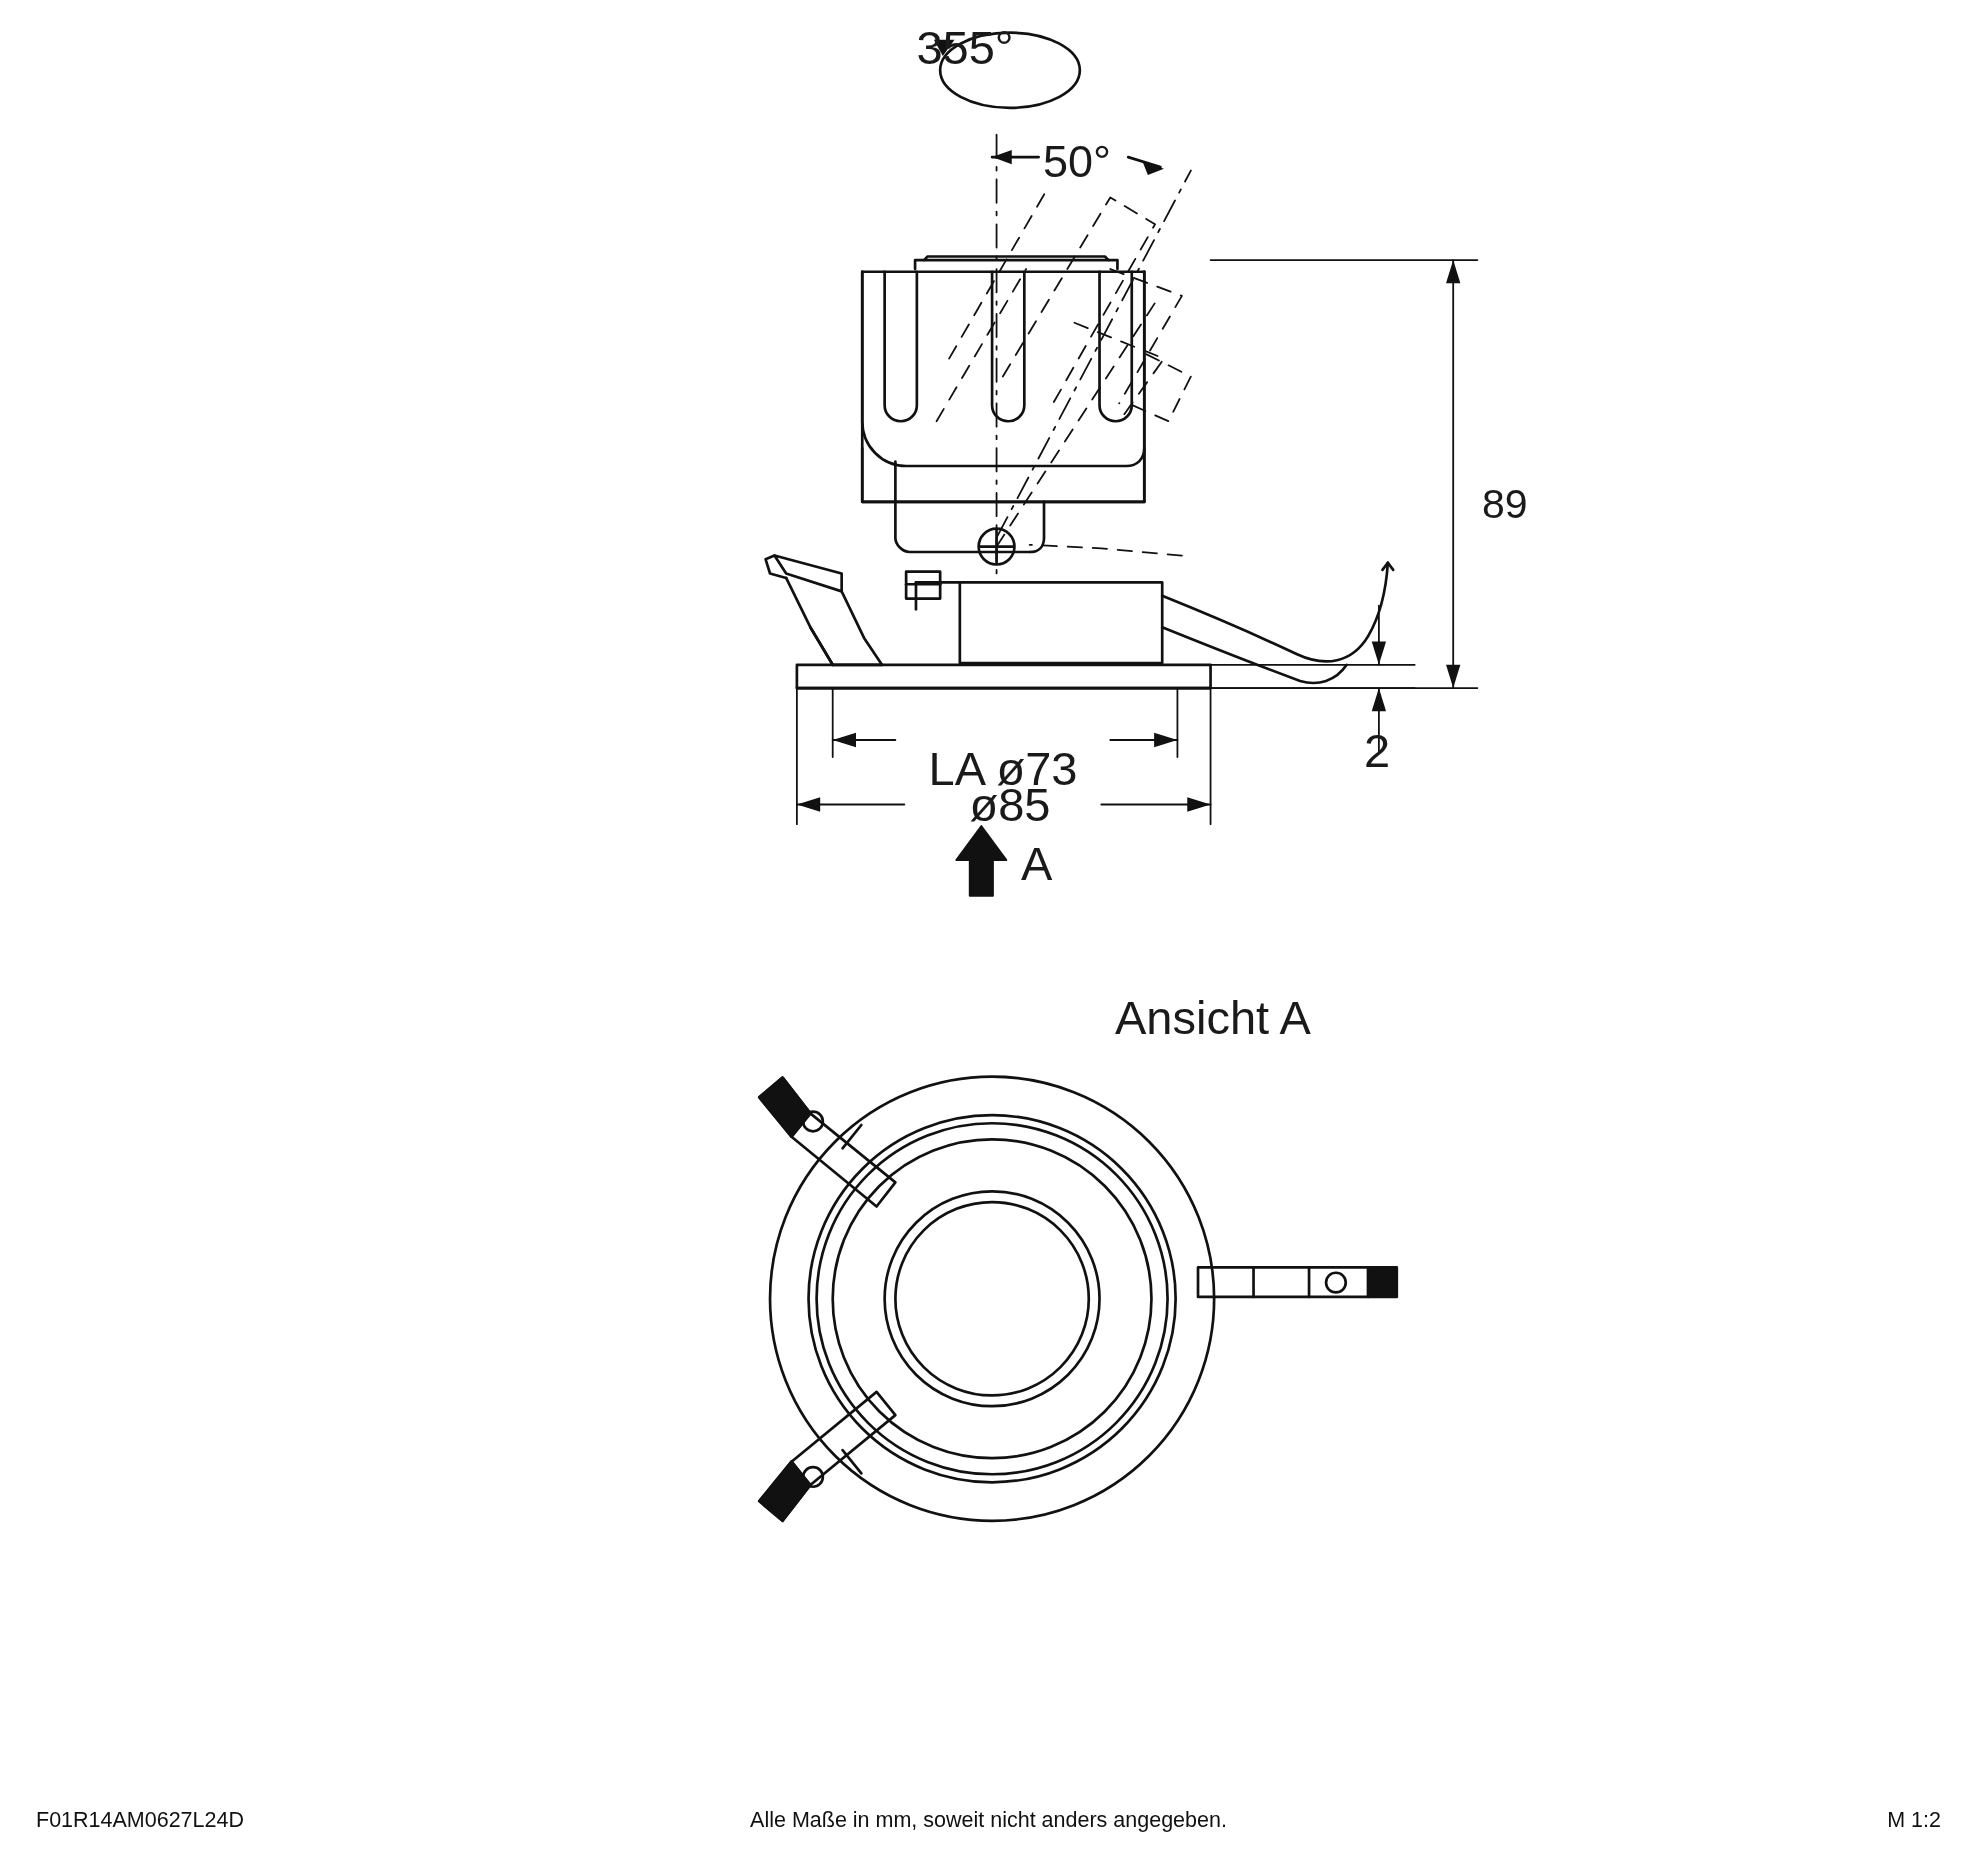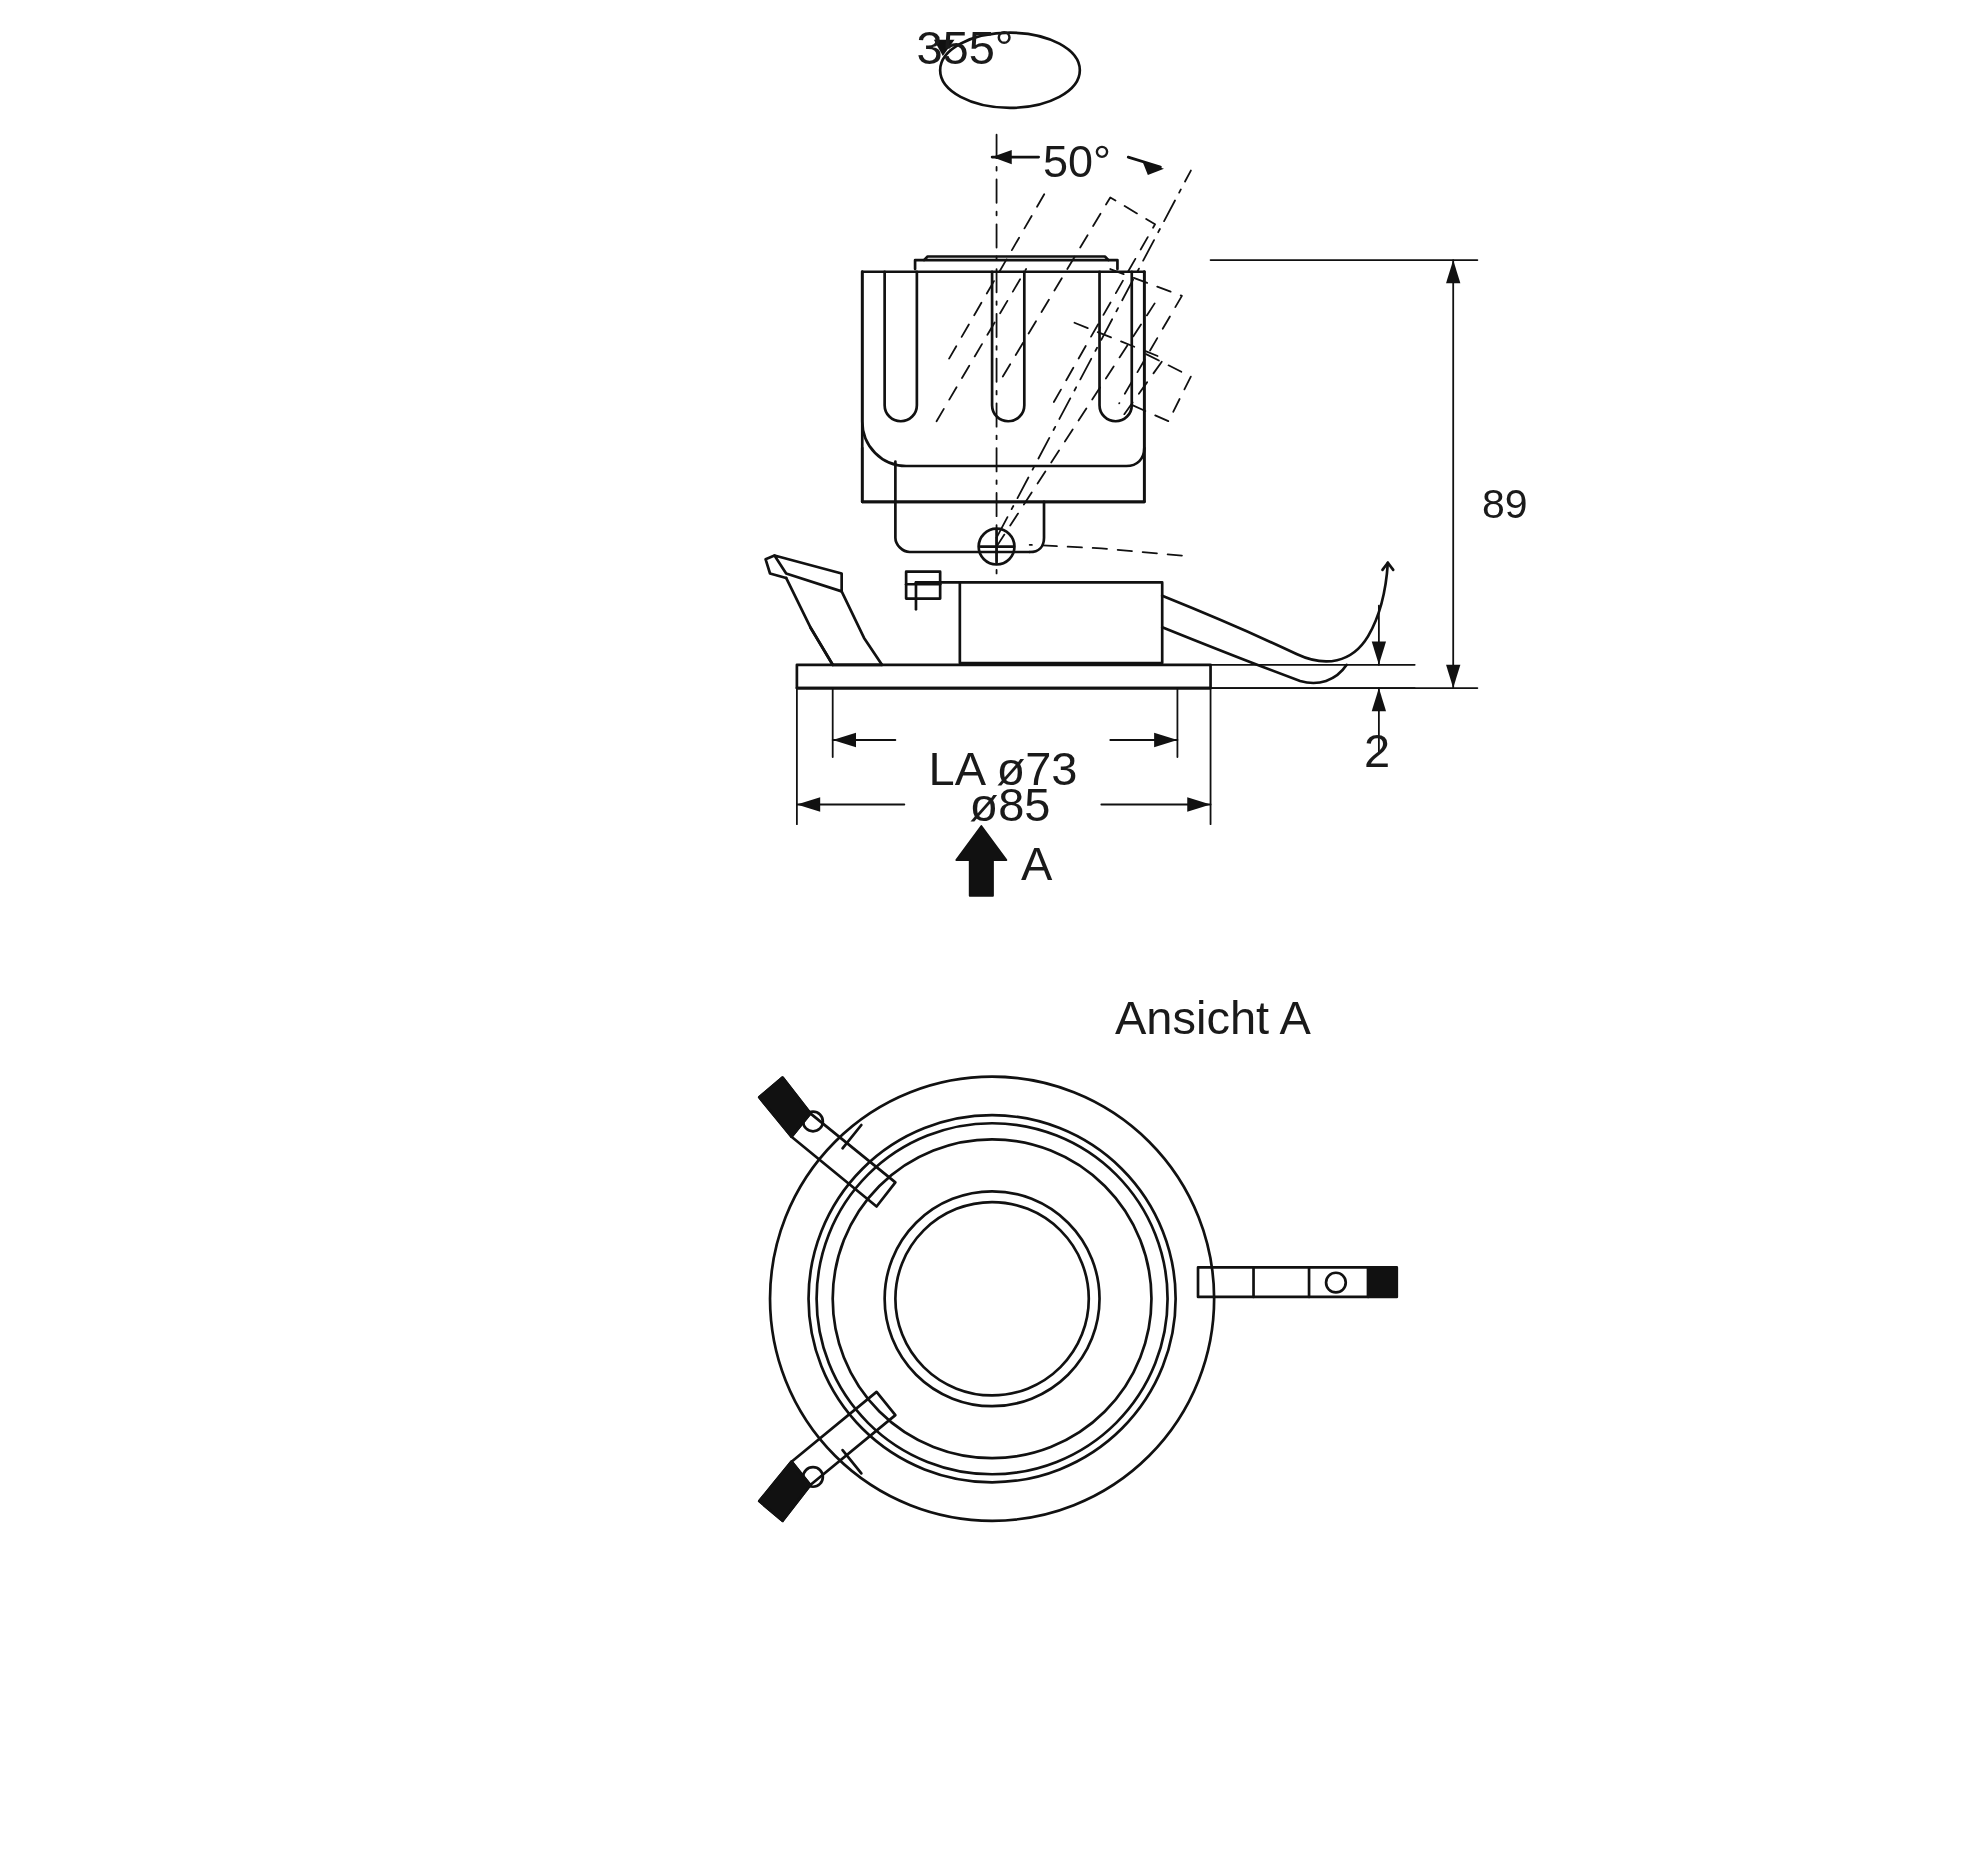--- a/index.html
+++ b/index.html
@@ -227,15 +227,20 @@
   <div class="label dim-label-big" style="left:1364px; top:727px; font-size:47px;">2</div>
 
   <div class="label dim-label-big" style="left:1003px; top:740px; transform:translate(-50%,-50%); font-size:47px;margin-top:28px;">LA ø73</div>
 
   <div class="label dim-label-big" style="left:1003px; top:804px; transform:translate(-50%,-50%); font-size:47px;margin-left:7px;">ø85</div>
 
   <div class="label view-label" style="left:1021px; top:840px; font-size:47px;">A</div>
 
   <div class="label view-label" style="left:1115px; top:994px; font-size:47px;">Ansicht A</div>
 
+  <div class="footer">
+    <div class="footer-text footer-left" style="font-size:21.5px;">F01R14AM0627L24D</div>
+    <div class="footer-text footer-center" style="font-size:21.5px;">Alle Maße in mm, soweit nicht anders angegeben.</div>
+    <div class="footer-text footer-right" style="font-size:21.5px;">M 1:2</div>
+  </div>
 
 </div>
 
 
 </body></html>

